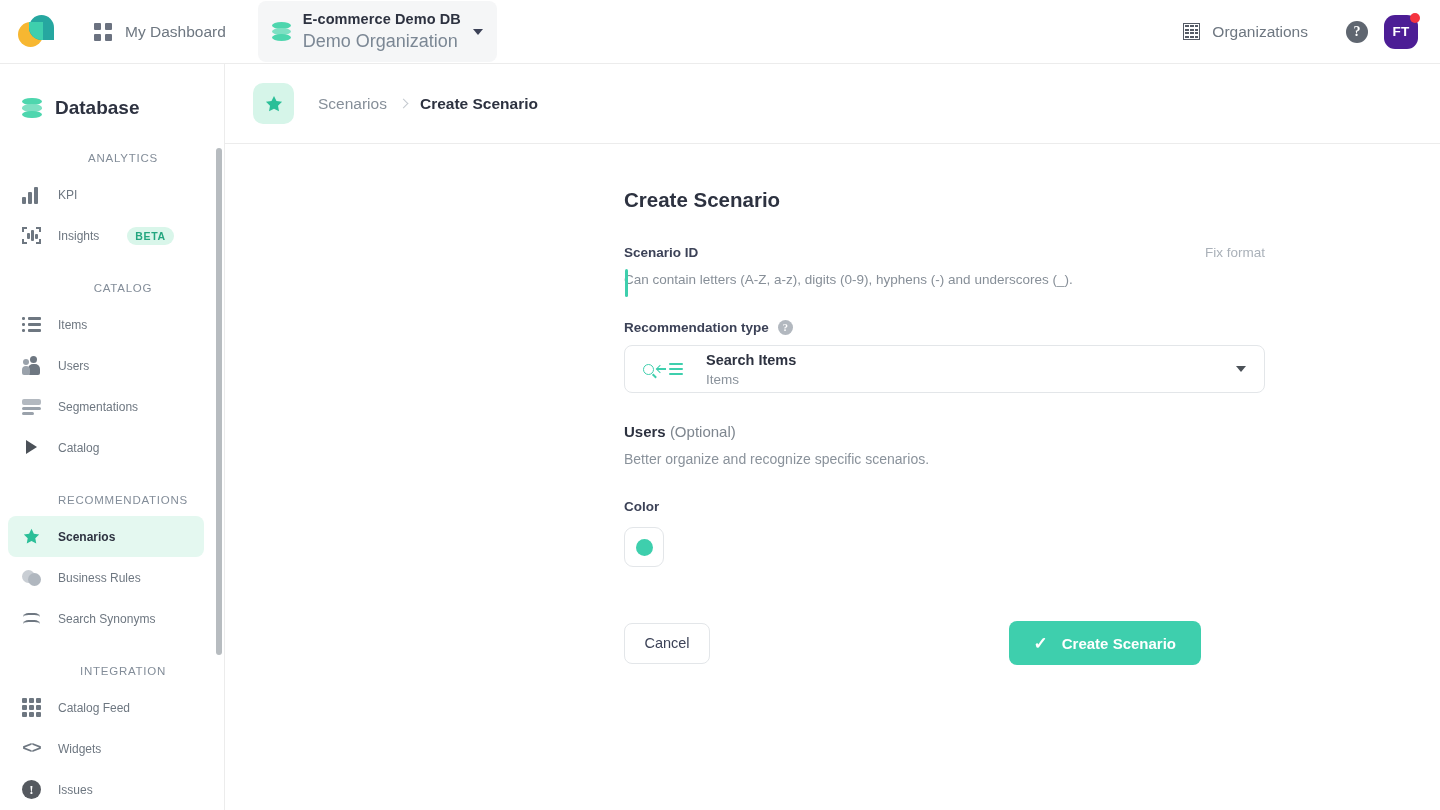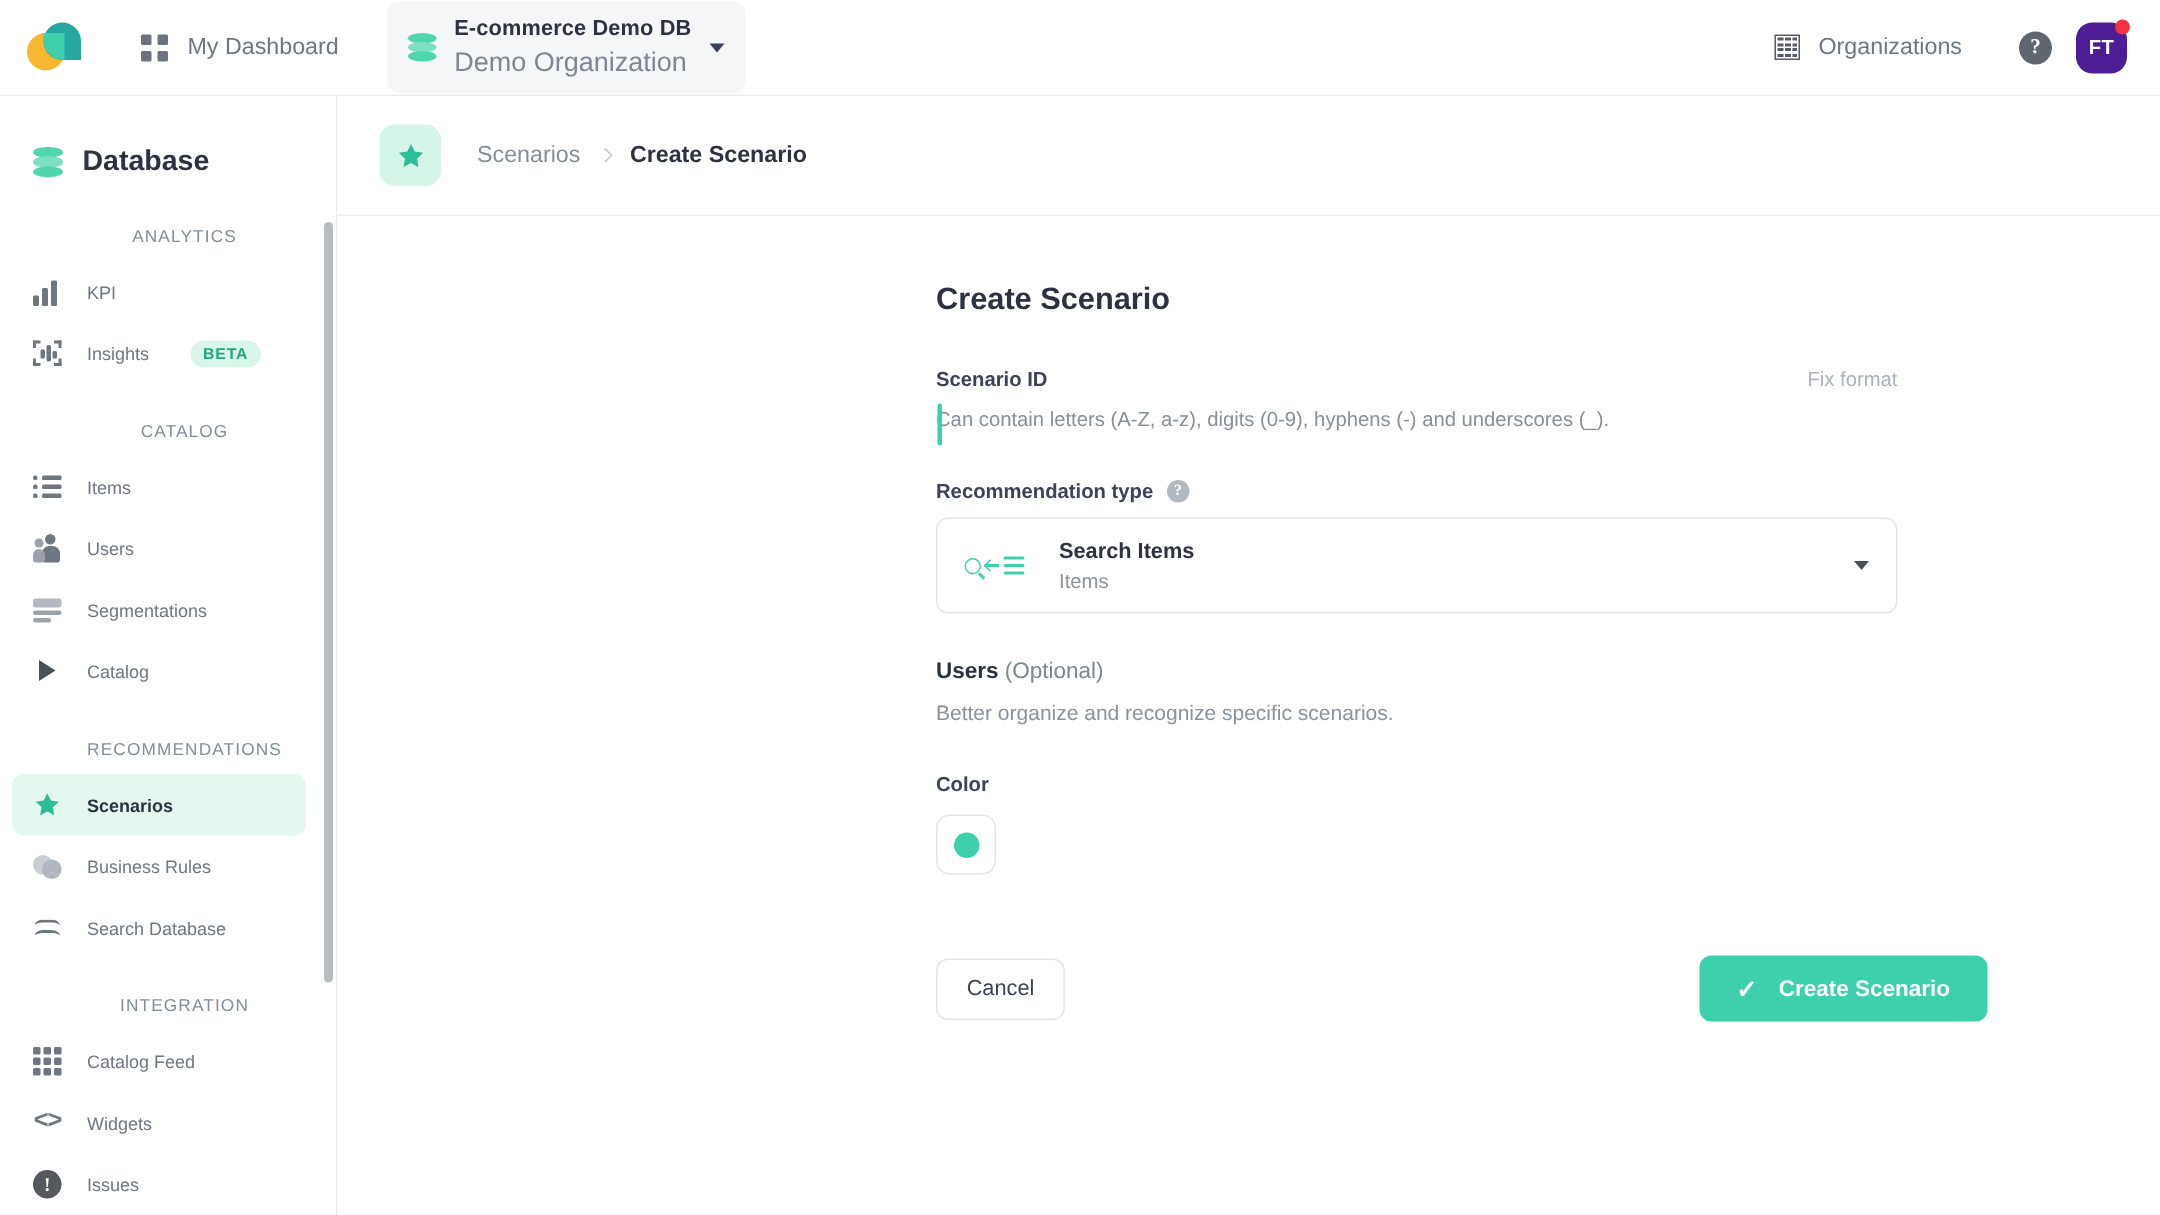--- a/index.html
+++ b/index.html
@@ -299,21 +299,21 @@
 
   .hint-dot {
     display: inline-flex; width: 15px; height: 15px; border-radius: 50%;
     background: #b2b8bf; color: #fff; font-size: 10.5px; font-weight: bold;
     align-items: center; justify-content: center; margin-left: 9px;
     cursor: pointer; font-family: "Liberation Serif", serif;
     vertical-align: middle;
   }
 
   .select-box {
-    width: 641px; height: 64px; margin-top: 10px;
+    width: 641px; height: 48px; margin-top: 10px;
     border: 1px solid #e3e6e9; border-radius: 8px;
     display: flex; align-items: center;
     padding: 0 18px 0 18px; cursor: pointer;
     background: #fff;
   }
   .rec-ico { display: flex; align-items: center; gap: 3px; margin-right: 23px; }
   .rec-ico .mag {
     width: 11px; height: 11px; border: 1.8px solid #3ecfad; border-radius: 50%;
     position: relative;
   }
@@ -351,21 +351,21 @@
 
   .color-label { font-size: 13.5px; font-weight: bold; color: #3c4257; margin-top: 32px; }
   .color-swatch {
     width: 40px; height: 40px; margin-top: 13px;
     border: 1px solid #e3e6e9; border-radius: 9px;
     display: flex; align-items: center; justify-content: center;
     cursor: pointer;
   }
   .color-dot { width: 17px; height: 17px; border-radius: 50%; background: #3ecfad; }
 
-  .btn-row { width: 701px; margin-top: 54px; display: flex; align-items: center; }
+  .btn-row { width: 577px; margin-top: 54px; display: flex; align-items: center; }
   .btn-cancel {
     width: 86px; height: 41px; border: 1px solid #e3e6e9; border-radius: 8px;
     background: #fff; font-family: "Liberation Sans", sans-serif;
     font-size: 14.5px; color: #3c4257; cursor: pointer;
   }
   .btn-create {
     margin-left: auto; height: 44px; padding: 0 25px;
     background: #3ecfad; border: none; border-radius: 8px;
     color: #fff; font-family: "Liberation Sans", sans-serif;
     font-size: 15px; font-weight: bold; cursor: pointer;
@@ -528,21 +528,21 @@
         <i></i>
       </span>
     <span class="lbl">Business Rules</span>
   </div>
 
   <div class="side-item">
     <span class="side-ico ico-synonym">
         <i></i>
         <i></i>
       </span>
-    <span class="lbl">Search Database</span>
+    <span class="lbl">Search Synonyms</span>
   </div>
 
   <div class="side-section">INTEGRATION</div>
 
   <div class="side-item">
     <span class="side-ico ico-feed">
       <i></i>
         <i></i>
         <i></i>
         <i></i>

